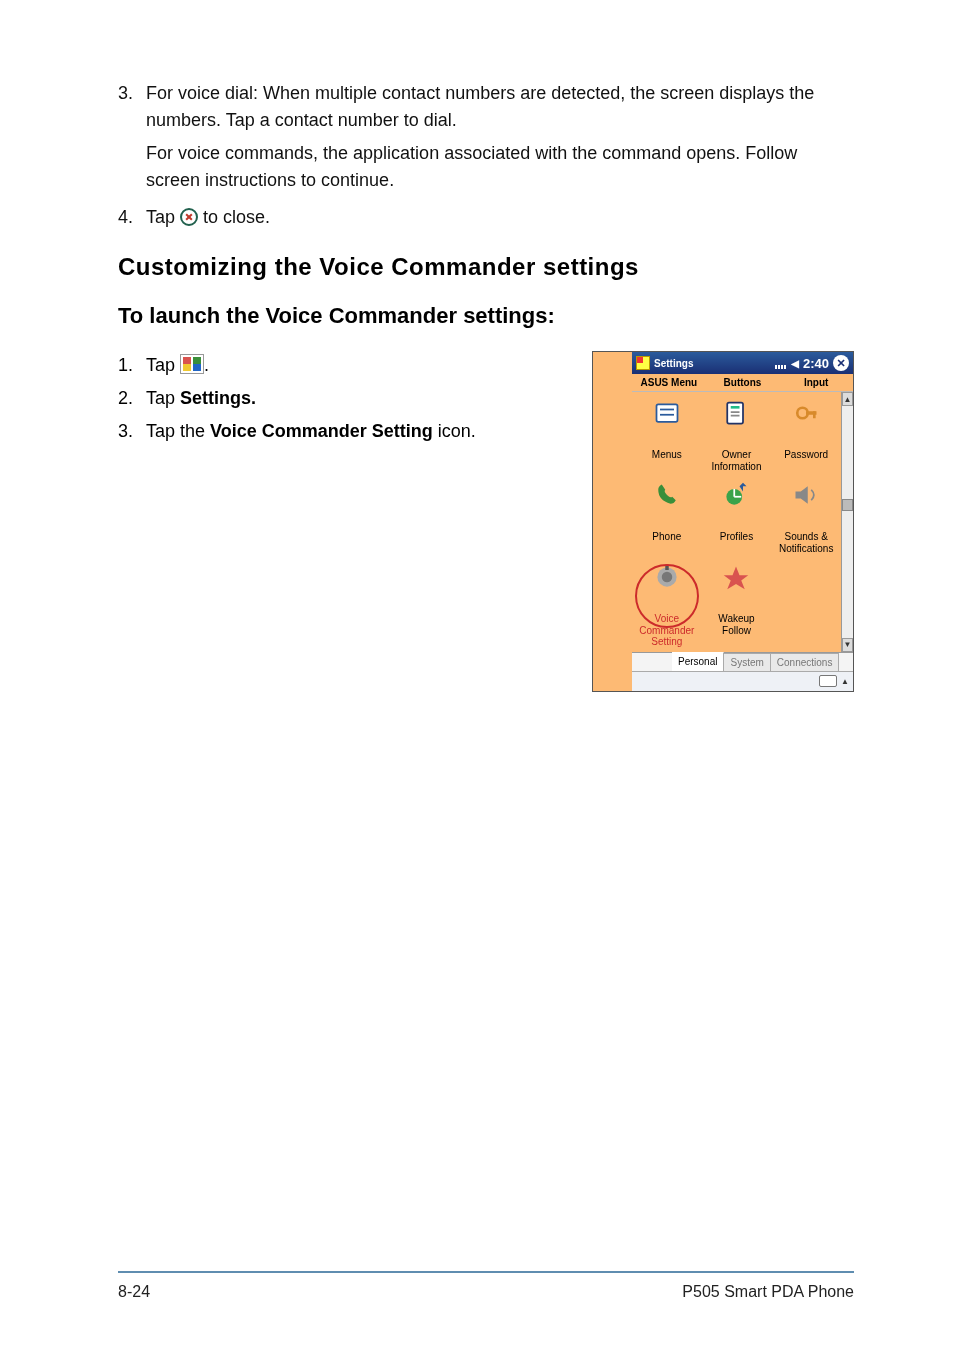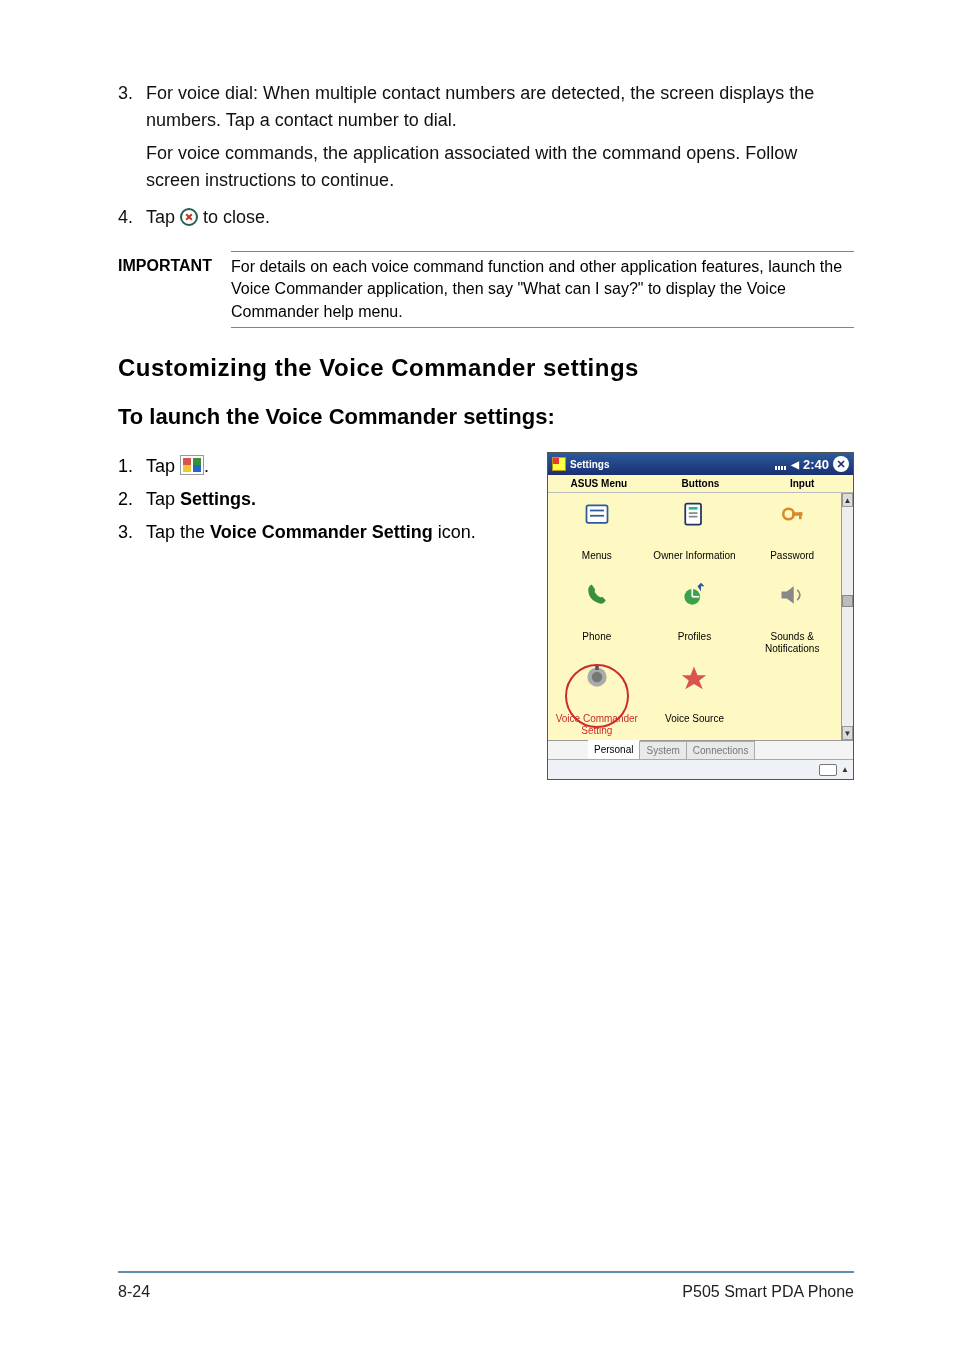--- a/index.html
+++ b/index.html
@@ -107,25 +107,26 @@
     position:absolute; left:2px; bottom:2px; width:8px; height:7px;
     background:#f0c931;
   }
   .start-flag .b2 {
     position:absolute; right:2px; bottom:2px; width:8px; height:7px;
     background:#2266c6;
   }
 
   
   .device {
-    width: 307px;
+    width: 262px;
     border: 1px solid #555;
-    background: #fef9c3;
+    background: #fdba74;
     font-family: Tahoma, Verdana, sans-serif;
     font-size: 10px;
+    padding-left: 39px;
   }
   .device .titlebar {
     height: 22px;
     background: linear-gradient(#2b5b9c, #1a2f74);
     display: flex; align-items: center;
     padding: 0 4px;
     color: #fff;
     font-weight: 700;
     gap: 4px;
   }
@@ -235,24 +236,20 @@
     <li>
       <span class="num">4.</span>
       <span class="txt">
         <span>Tap </span>
         <span class="close-icon"></span>
         <span> to close.</span>
       </span>
     </li>
   </ol>
 
-  <div class="important-block">
-    <div class="important-label">IMPORTANT</div>
-    <div class="important-body">For details on each voice command function and other application features, launch the Voice Commander application, then say "What can I say?" to display the Voice Commander help menu.</div>
-  </div>
 
   <h1 class="section-title">Customizing the Voice Commander settings</h1>
   <h2 class="sub-title">To launch the Voice Commander settings:</h2>
 
   <div class="two-col">
     <div class="left">
       <ol class="steps">
         <li>
           <span class="num">1.</span>
           <span class="txt">
@@ -361,21 +358,21 @@
                 </svg>
               </div>
             <div class="lbl">Voice Commander Setting</div>
           </div>
           <div class="cell">
             <div class="ic">
                 <svg class="ico" viewBox="0 0 32 32">
                   <path d="M16 4 L20 14 L30 14 L22 20 L26 30 L16 24 L6 30 L10 20 L2 14 L12 14 Z" fill="#d9534f"></path>
                 </svg>
               </div>
-            <div class="lbl">Voice Source</div>
+            <div class="lbl">Wakeup Follow</div>
           </div>
         </div>
         <div class="scrollbar">
           <div class="arrow">▲</div>
           <div class="track">
               <div class="thumb"></div>
             </div>
           <div class="arrow">▼</div>
         </div>
       </div>

